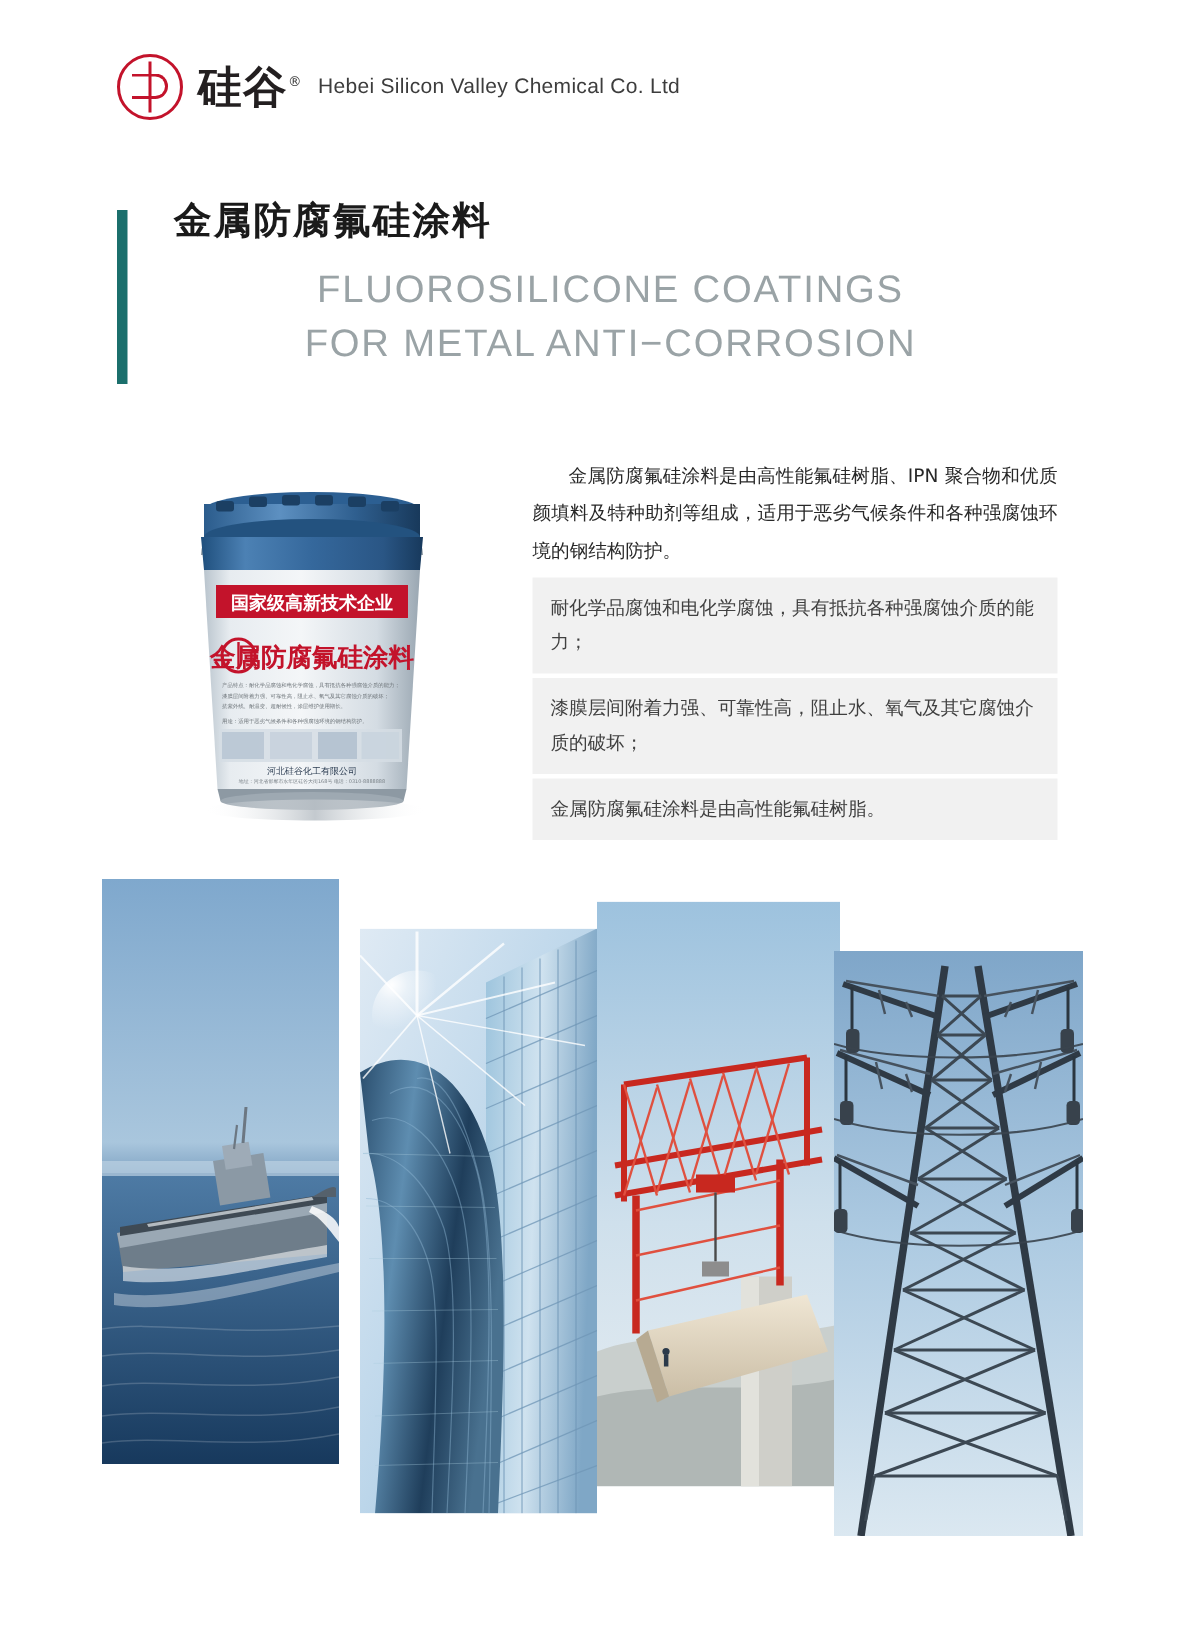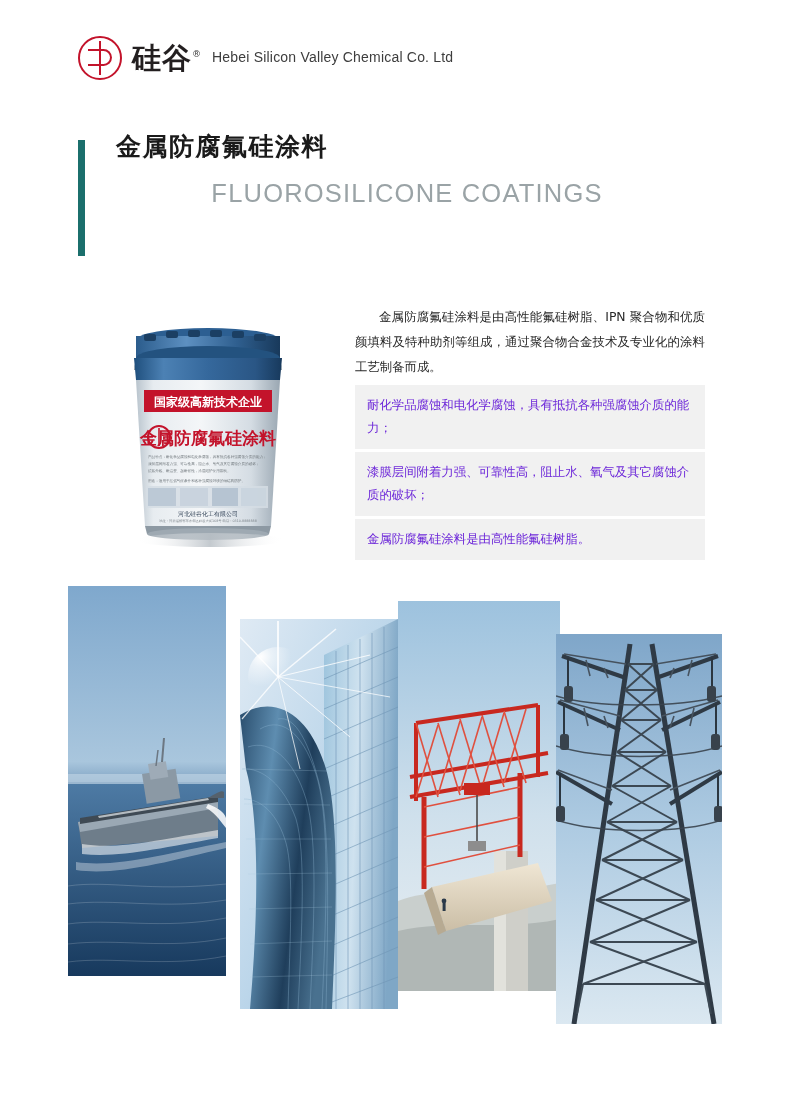--- a/index.html
+++ b/index.html
@@ -151,21 +151,21 @@
     top: 385px;
     width: 350px;
   }
   .feature {
     background: #f1f1f1;
     margin-bottom: 3px;
     padding: 9px 12px;
     font-family: "DejaVu Sans", sans-serif;
     font-size: 12.4px;
     line-height: 1.85;
-    color: #6d28d9;
+    color: #404040;
   }
   .feature.tall { padding-top: 9px; padding-bottom: 9px; }
 
   
   .photos {
     position: absolute;
     left: 68px;
     top: 586px;
   }
   .photo {
@@ -185,20 +185,21 @@
     <div class="logo-mark"></div>
     <div class="logo-cn"><span>硅谷</span><span class="logo-reg">®</span></div>
     <div class="logo-en">Hebei Silicon Valley Chemical Co. Ltd</div>
   </div>
 
   <div class="title-block">
     <div class="title-bar"></div>
     <div class="title-cn">金属防腐氟硅涂料</div>
     <div class="title-en">
       <div>FLUOROSILICONE COATINGS</div>
+      <div>FOR METAL ANTI−CORROSION</div>
     </div>
   </div>
 
   <div class="bucket-wrap">
     <svg class="bucket-svg" width="210" height="250" viewBox="0 0 210 250" xmlns="http://www.w3.org/2000/svg">
       <defs>
         <linearGradient id="bodyG" x1="0" y1="0" x2="1" y2="0">
           <stop offset="0" stop-color="#b9c4cd"></stop>
           <stop offset="0.12" stop-color="#e7ecf0"></stop>
           <stop offset="0.45" stop-color="#f4f6f8"></stop>
@@ -271,21 +272,21 @@
 
       <text x="100" y="222" font-family="DejaVu Sans, sans-serif" font-size="3.3" fill="#7a8288" text-anchor="middle">地址：河北省邯郸市永年区硅谷大街168号  电话：0310-8888888</text>
 
       <path d="M37 226 L163 226 L161 234 L39 234 Z" fill="#8d99a3"></path>
       <ellipse cx="100" cy="234" rx="61" ry="6" fill="#9ea9b2"></ellipse>
 
       <ellipse cx="102" cy="240" rx="74" ry="7" fill="url(#shadowG)"></ellipse>
     </svg>
   </div>
 
-  <div class="intro">金属防腐氟硅涂料是由高性能氟硅树脂、IPN 聚合物和优质颜填料及特种助剂等组成，通过聚合物合金技术及专业化的涂料工艺制备而成。</div>
+  <div class="intro">金属防腐氟硅涂料是由高性能氟硅树脂、IPN 聚合物和优质颜填料及特种助剂等组成，适用于恶劣气候条件和各种强腐蚀环境的钢结构防护。</div>
 
   <div class="features">
     <div class="feature">耐化学品腐蚀和电化学腐蚀，具有抵抗各种强腐蚀介质的能力；</div>
     <div class="feature tall">漆膜层间附着力强、可靠性高，阻止水、氧气及其它腐蚀介质的破坏；</div>
     <div class="feature">金属防腐氟硅涂料是由高性能氟硅树脂。</div>
   </div>
 
   <div class="photos">
 
     <div class="photo" style="left:0px; top:0px; width:158px; height:390px;">

